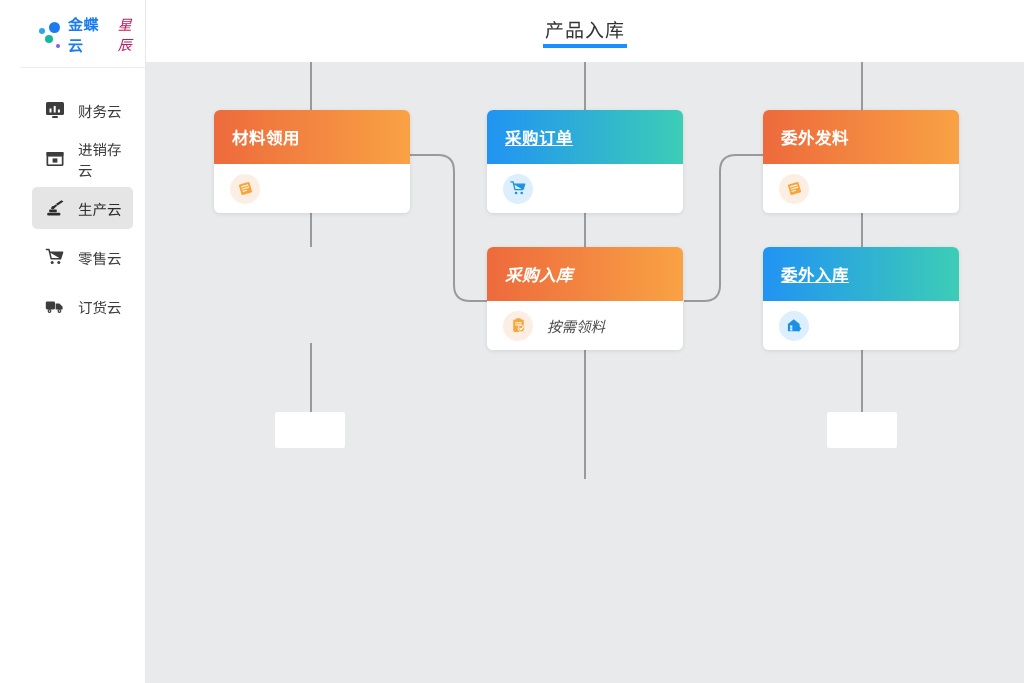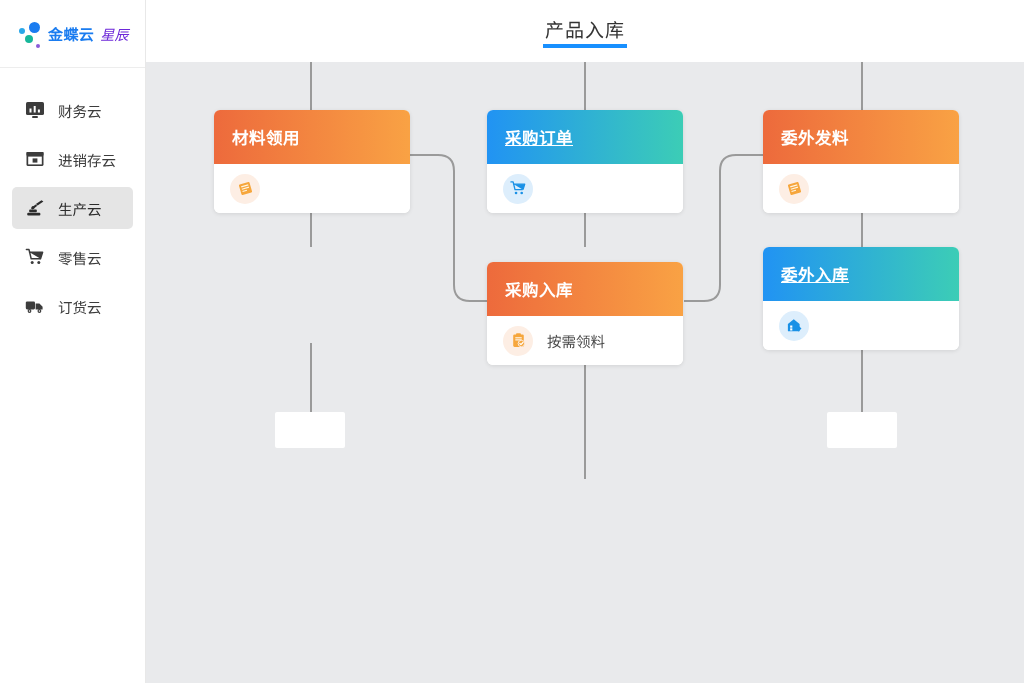--- a/index.html
+++ b/index.html
@@ -8,38 +8,38 @@
     width: 1024px; height: 683px;
     font-family: "Liberation Sans", "DejaVu Sans", sans-serif;
     background: #ffffff; overflow: hidden;
   }
   #app { position: relative; width: 1024px; height: 683px; display: flex; }
 
   
   #sidebar {
     width: 146px; height: 683px; background: #ffffff;
     border-right: 1px solid #e8e8e8;
-    flex: 0 0 146px; position: relative;
+    flex: 0 0 146px; position: relative; padding-left: 20px;
   }
   #brand {
     height: 68px; display: flex; align-items: center;
     padding-left: 16px; border-bottom: 1px solid #ededed;
   }
   .brand-mark { position: relative; width: 30px; height: 30px; flex: 0 0 30px; }
   .dot { position: absolute; border-radius: 50%; }
   .dot.d1 { width: 11px; height: 11px; background: #1a7cf0; left: 13px; top: 3px; }
   .dot.d2 { width: 6px;  height: 6px;  background: #2aa7e8; left: 3px;  top: 9px; }
   .dot.d3 { width: 8px;  height: 8px;  background: #17b79a; left: 9px;  top: 16px; }
   .dot.d4 { width: 4px;  height: 4px;  background: #8a5cd8; left: 20px; top: 25px; }
   .brand-text { margin-left: 2px; display: flex; align-items: baseline; }
   .brand-main {
     font-size: 15px; font-weight: bold; color: #1a7cf0; letter-spacing: 0.4px;
   }
   .brand-sub {
-    font-size: 14px; font-style: italic; color: #6d28d9;
+    font-size: 14px; font-style: italic; color: #be185d;
     margin-left: 6px; letter-spacing: 0.3px;
   }
 
   #nav { padding-top: 14px; }
   .nav-item {
     display: flex; align-items: center; height: 42px;
     margin: 7px 12px; padding-left: 12px; border-radius: 5px;
     cursor: pointer; color: #3c3c3c; font-size: 14.5px;
   }
   .nav-item .nav-icon {
@@ -286,21 +286,21 @@
                 <rect x="4.8" y="7.6" width="7.4" height="1.2" fill="#fff4e2"></rect>
                 <rect x="4.8" y="10" width="4.6" height="1.2" fill="#fff4e2"></rect>
               </g>
             </svg>
           </span>
           <span class="card-note"></span>
         </div>
       </div>
 
 
-      <div class="card" style="left:341px; top:200px;">
+      <div class="card" style="left:341px; top:185px;font-style:italic;">
         <div class="card-head orange">
           <span>采购入库</span>
         </div>
         <div class="card-body">
           <span class="bubble orange">
             <svg width="17" height="17" viewBox="0 0 18 18" fill="#f6a63c">
               <rect x="3.4" y="2.6" width="11.2" height="13.2" rx="1.4"></rect>
               <rect x="6.4" y="1.2" width="5.2" height="2.6" rx="1" fill="#f6a63c"></rect>
               <rect x="5.6" y="5.6" width="6.8" height="1.1" fill="#ffffff"></rect>
               <rect x="5.6" y="7.8" width="6.8" height="1.1" fill="#ffffff"></rect>

